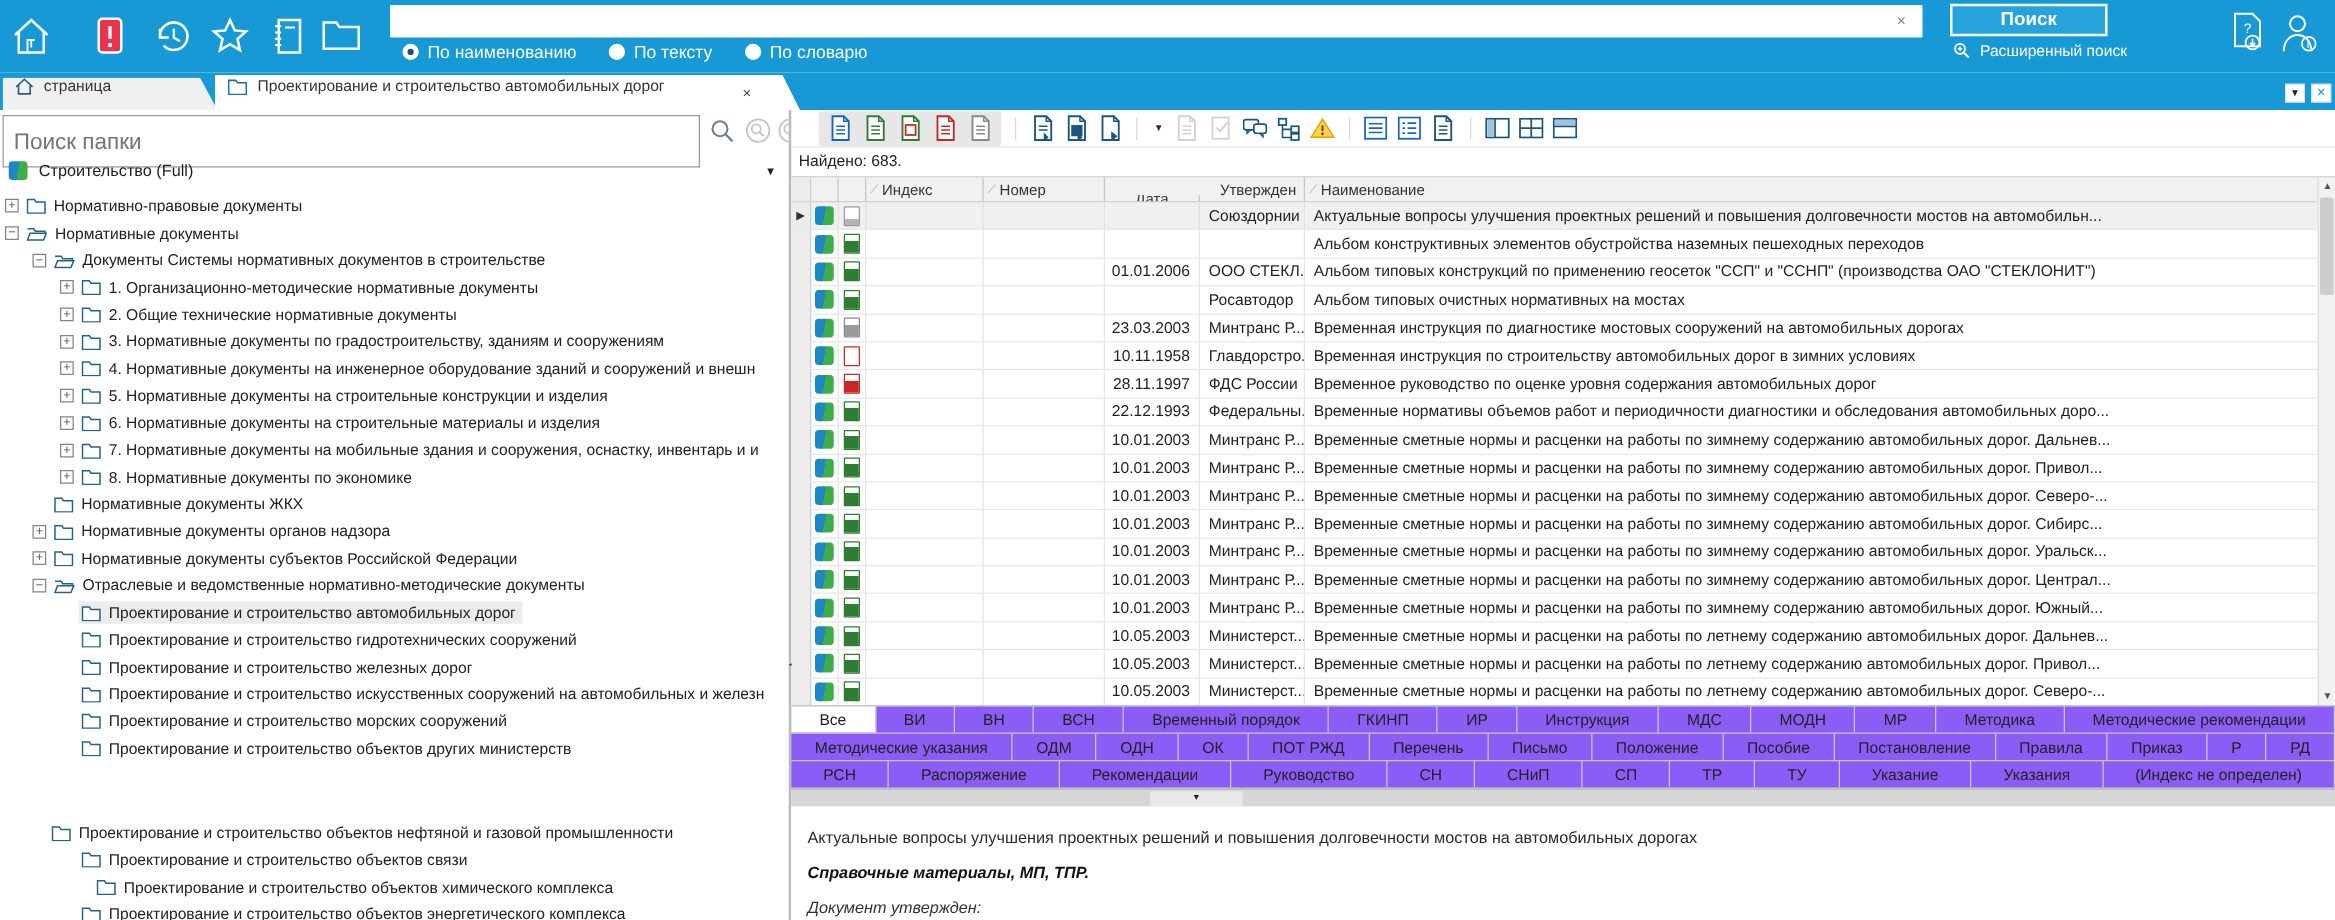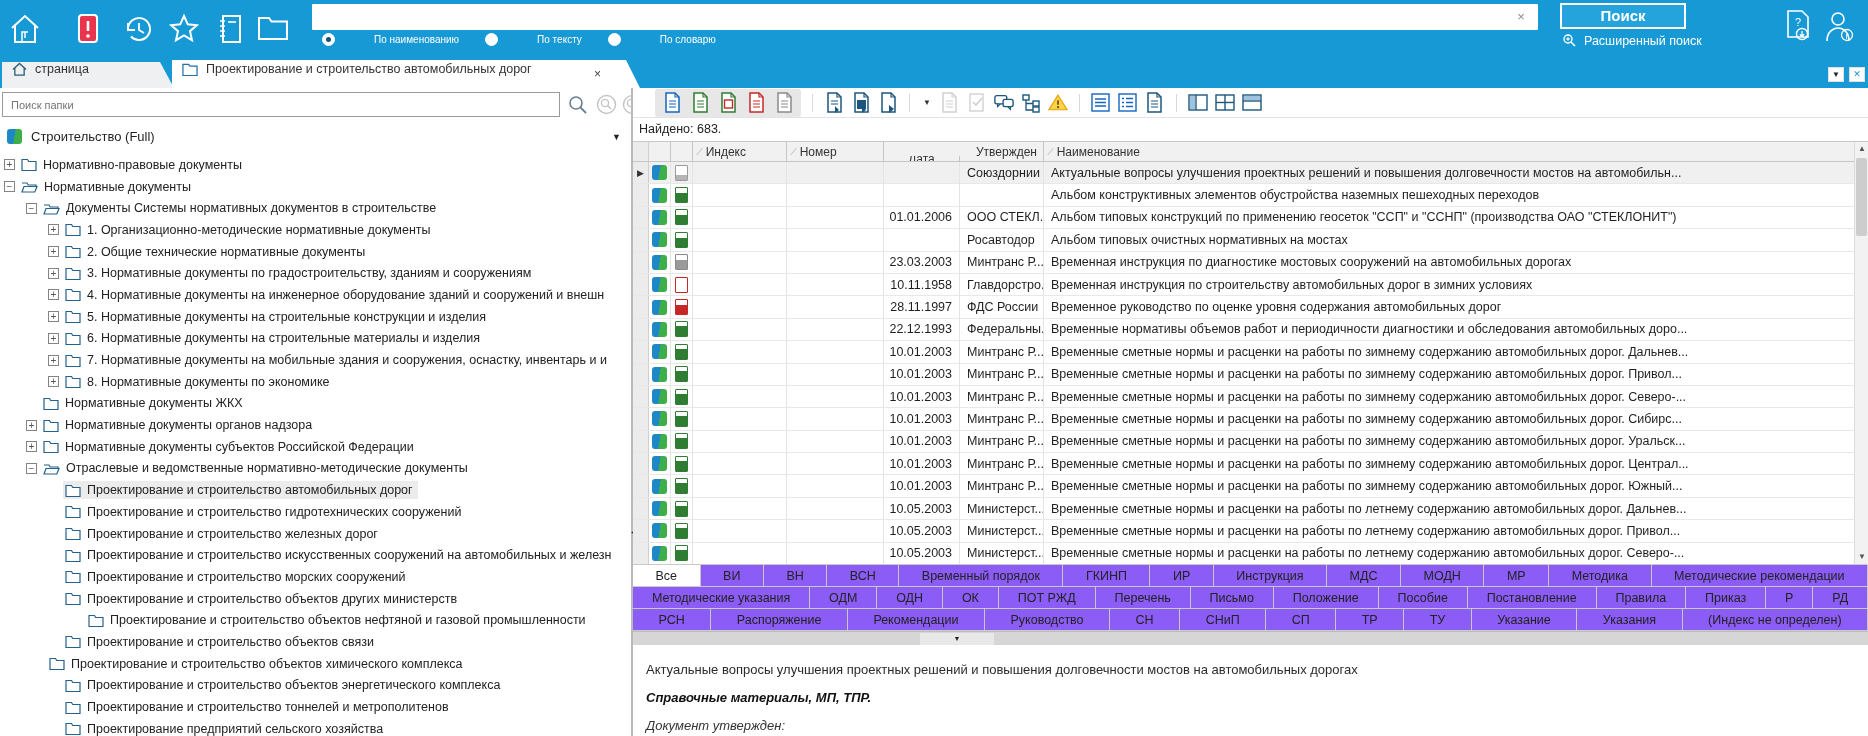--- a/index.html
+++ b/index.html
@@ -7,40 +7,40 @@
     font-family:"Liberation Sans","DejaVu Sans",sans-serif; color:#1f1f1f; }
   .topbar { position:relative; height:58px; background:#1799d6; }
   .tb-icon { position:absolute; top:13px; width:30px; height:32px; cursor:pointer; }
   .search-wrap { position:absolute; left:312px; top:4px; width:1226px; height:26px; background:#fff; border-radius:1px; }
   .search-input { width:100%; height:100%; border:none; outline:none; font-size:13px; padding:0 30px 0 10px; background:transparent; }
   .search-clear { position:absolute; right:8px; top:4px; width:18px; height:18px; color:#8a8a8a; font-size:13px; text-align:center; line-height:18px; cursor:pointer; }
   .radio-row { position:absolute; left:322px; top:33px; display:flex; gap:26px; align-items:center; }
   .radio-item { display:flex; align-items:center; gap:7px; cursor:pointer; }
   .radio-dot { width:13px; height:13px; border-radius:50%; background:#fff; border:1px solid #fff; position:relative; }
   .radio-dot.sel::after { content:""; position:absolute; left:3px; top:3px; width:5px; height:5px; border-radius:50%; background:#17536e; }
-  .radio-label { color:#fff; font-size:10px;margin-left:32px; }
+  .radio-label { color:#fff; font-size:14px; }
   .search-btn { position:absolute; left:1560px; top:3px; width:126px; height:26px; border:2px solid #fff; background:#24a3dd; color:#fff;
     font-size:15px; font-weight:bold; text-align:center; line-height:22px; cursor:pointer; }
   .adv-search { position:absolute; left:1562px; top:33px; display:flex; gap:7px; align-items:center; color:#fff; font-size:12.5px; cursor:pointer; }
   .top-right-icon { position:absolute; top:9px; width:30px; height:36px; cursor:pointer; }
 
   .tabbar { position:relative; height:30px; background:#1799d6; }
   .tab { position:absolute; bottom:0; height:28px; display:flex; align-items:flex-end; gap:8px; font-size:12.5px; color:#333;
     padding:0 22px 12px 10px; clip-path:polygon(0 0, calc(100% - 14px) 0, 100% 100%, 0 100%); cursor:pointer; }
   .tab.inactive { left:2px; width:172px; background:#eef0f1; height:26px; }
   .tab.active { left:172px; width:468px; background:#fff; }
   .tab-close { position:absolute; right:34px; top:8px; width:12px; height:12px; color:#444; font-size:12px; line-height:12px; cursor:pointer; }
   .tabbar-btn { position:absolute; top:9px; width:16px; height:15px; background:#fff; border:1px solid #e0e0e0; font-size:8px;
     text-align:center; line-height:13px; color:#222; cursor:pointer; }
   .tabbar-btn.closeall { color:#1799d6; font-weight:bold; font-size:9px; }
 
   .main { display:flex; height:648px; }
   .left-panel { width:633px; border-right:2px solid #b9b9b9; position:relative; background:#fff; overflow:hidden; }
   .folder-search-row { position:absolute; left:0; top:4px; width:100%; height:28px; }
-  .folder-search { position:absolute; left:2px; top:0; width:558px; height:25px; border:1px solid #9a9a9a; font-size:11px; padding:0 8px; outline:none; color:#b91c1c; }
+  .folder-search { position:absolute; left:2px; top:0; width:558px; height:42px; border:1px solid #9a9a9a; font-size:18px; padding:0 8px; outline:none; color:#b91c1c; }
   .fs-icon { position:absolute; top:2px; width:22px; height:22px; cursor:pointer; }
   .root-row { position:absolute; left:0; top:36px; width:100%; height:24px; display:flex; align-items:center; gap:9px; padding-left:7px; font-size:13px; cursor:pointer; }
   .kodeks { width:15px; height:15px; border-radius:3px; background:linear-gradient(100deg,#1e88c7 49%,#3dae49 51%); flex:none; }
   .root-caret { position:absolute; right:10px; top:8px; font-size:9px; color:#222; cursor:pointer; }
   .tree { position:absolute; left:0; top:66px; right:0; bottom:0; overflow:hidden; }
   .titem { height:21.7px; display:flex; align-items:center; white-space:nowrap; cursor:pointer; }
   .texp { width:11px; height:11px; border:1px solid #848484; background:#fff; font-size:10px; line-height:9px; text-align:center; color:#555; flex:none; margin-right:4px; cursor:pointer; }
   .texp.empty { border:none; background:transparent; }
   .tcore { display:flex; align-items:center; gap:6px; padding:2px 5px 2px 2px; }
   .tcore.sel { background:#ececec; }
@@ -467,21 +467,21 @@
           <span class="texp empty"></span>
           <span class="tcore">
             <span class="tfold">
               <svg width="16" height="13" viewBox="0 0 16 13">
                 <path d="M1 1.5 h5.5 l1.2 2 H15 v9 H1z" fill="#fff" stroke="#25618a" stroke-width="1.2"></path>
               </svg>
             </span>
             <span class="tlabel">Проектирование и строительство объектов других министерств</span>
           </span>
         </div>
-        <div class="titem" style="padding-left: 71px;">
+        <div class="titem" style="padding-left: 24px; margin-top: 46px;">
           <span class="texp empty"></span>
           <span class="tcore">
             <span class="tfold">
               <svg width="16" height="13" viewBox="0 0 16 13">
                 <path d="M1 1.5 h5.5 l1.2 2 H15 v9 H1z" fill="#fff" stroke="#25618a" stroke-width="1.2"></path>
               </svg>
             </span>
             <span class="tlabel">Проектирование и строительство объектов нефтяной и газовой промышленности</span>
           </span>
         </div>
@@ -489,21 +489,21 @@
           <span class="texp empty"></span>
           <span class="tcore">
             <span class="tfold">
               <svg width="16" height="13" viewBox="0 0 16 13">
                 <path d="M1 1.5 h5.5 l1.2 2 H15 v9 H1z" fill="#fff" stroke="#25618a" stroke-width="1.2"></path>
               </svg>
             </span>
             <span class="tlabel">Проектирование и строительство объектов связи</span>
           </span>
         </div>
-        <div class="titem" style="padding-left: 32px;">
+        <div class="titem" style="padding-left: 60px;">
           <span class="texp empty"></span>
           <span class="tcore">
             <span class="tfold">
               <svg width="16" height="13" viewBox="0 0 16 13">
                 <path d="M1 1.5 h5.5 l1.2 2 H15 v9 H1z" fill="#fff" stroke="#25618a" stroke-width="1.2"></path>
               </svg>
             </span>
             <span class="tlabel">Проектирование и строительство объектов химического комплекса</span>
           </span>
         </div>

